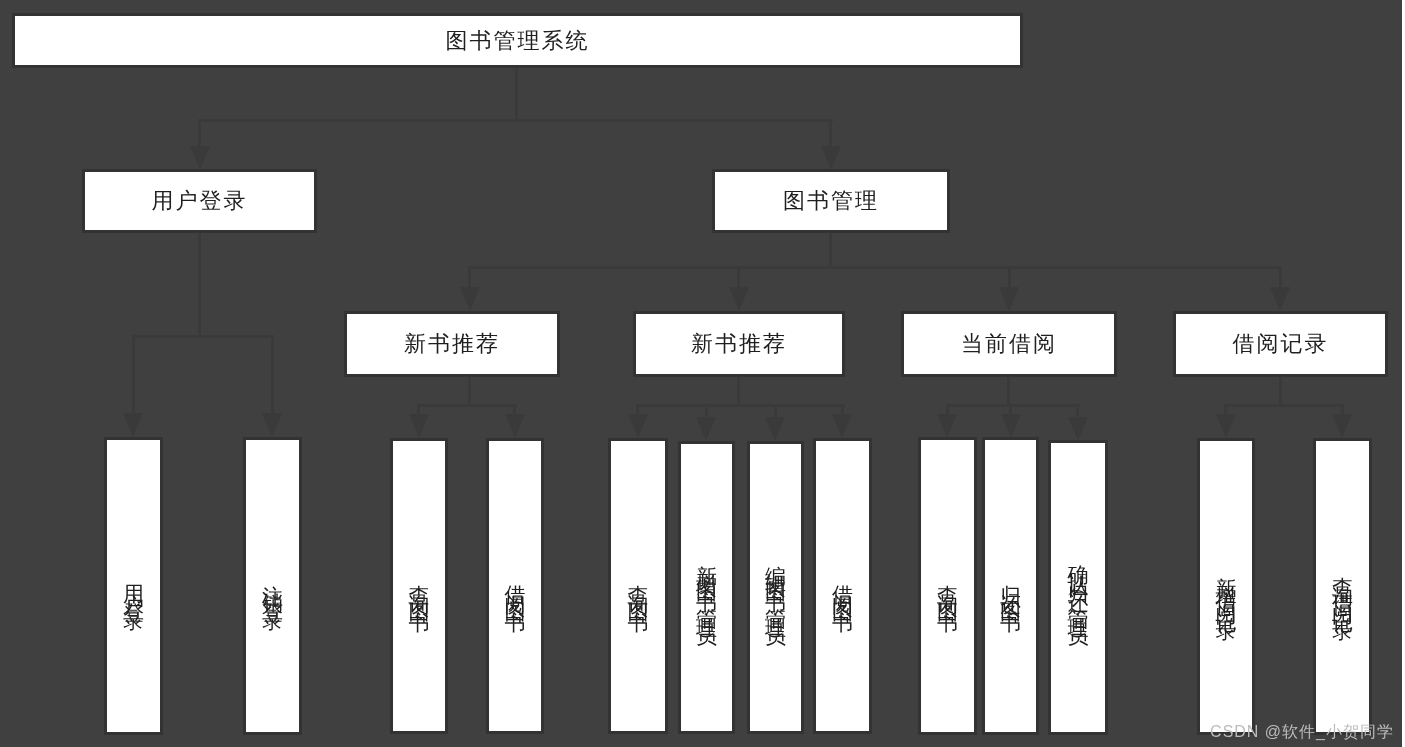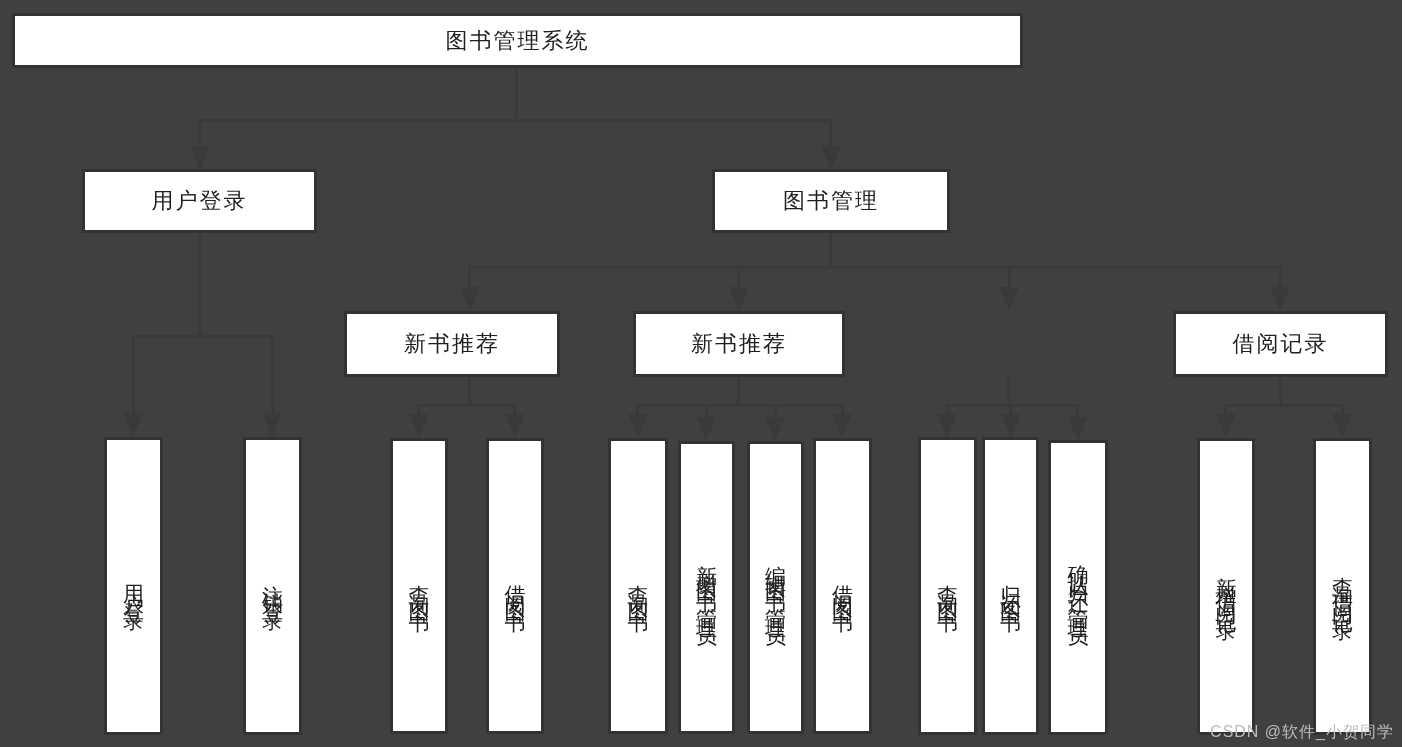--- a/index.html
+++ b/index.html
@@ -94,20 +94,21 @@
   <div class="vline" style="left:1341px; top:404px; height:12px;"></div>
   <div class="arrow" style="left:1332px; top:414px;"></div>
 
   <div class="hbox" style="left:12px; top:13px; width:1011px; height:55px;">图书管理系统</div>
 
   <div class="hbox" style="left:82px; top:169px; width:235px; height:64px;">用户登录</div>
   <div class="hbox" style="left:712px; top:169px; width:238px; height:64px;">图书管理</div>
 
   <div class="hbox" style="left:344px; top:311px; width:216px; height:66px;">新书推荐</div>
   <div class="hbox" style="left:633px; top:311px; width:212px; height:66px;">新书推荐</div>
+  <div class="hbox" style="left:901px; top:311px; width:216px; height:66px;">当前借阅</div>
   <div class="hbox" style="left:1173px; top:311px; width:215px; height:66px;">借阅记录</div>
 
   <div class="vbox" style="left:104px; top:437px; width:59px; height:298px;">用户登录</div>
   <div class="vbox" style="left:243px; top:437px; width:59px; height:298px;">注销登录</div>
 
   <div class="vbox" style="left:390px; top:438px; width:58px; height:296px;">查询图书</div>
   <div class="vbox" style="left:486px; top:438px; width:58px; height:296px;">借阅图书</div>
 
   <div class="vbox" style="left:608px; top:438px; width:60px; height:296px;">查询图书</div>
   <div class="vbox" style="left:678px; top:441px; width:57px; height:293px;">新增图书（管理员）</div>

